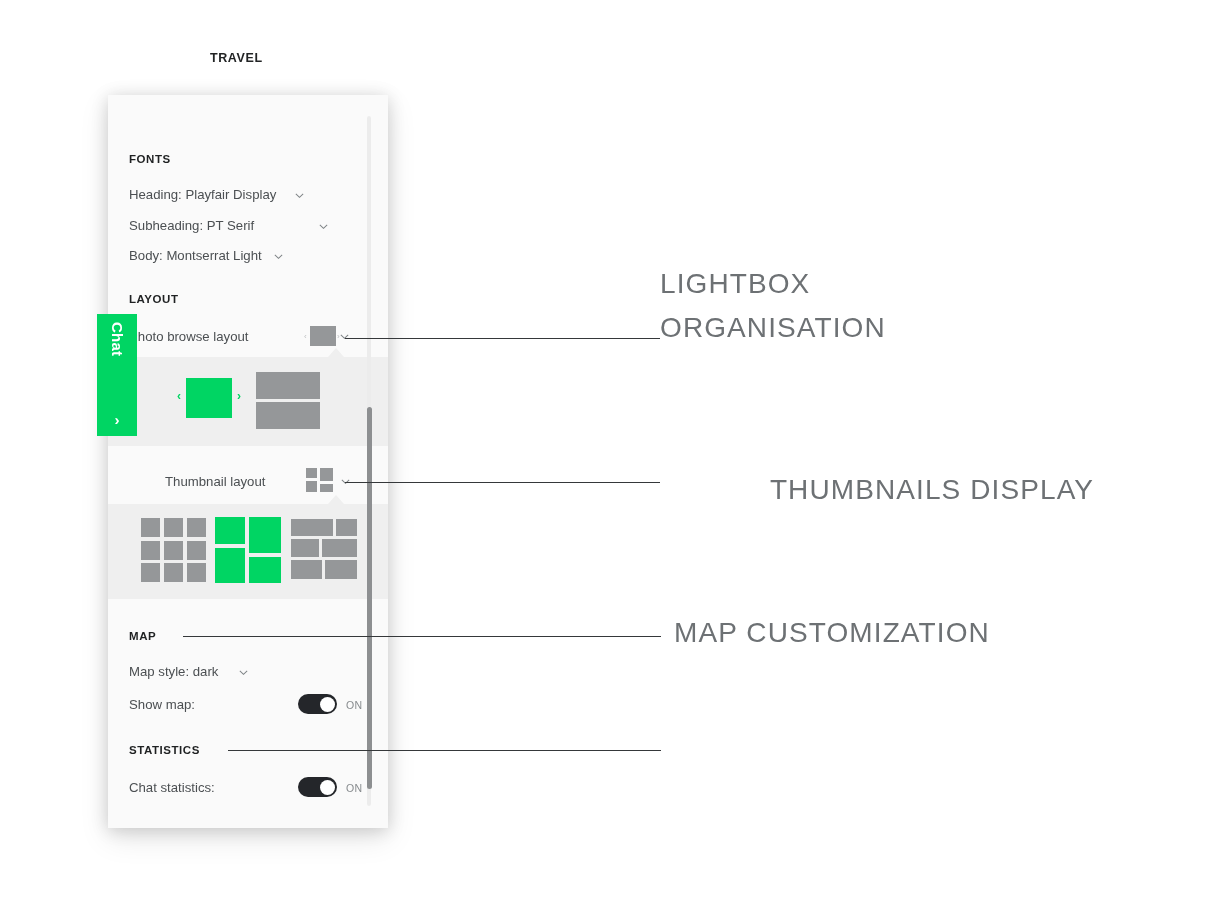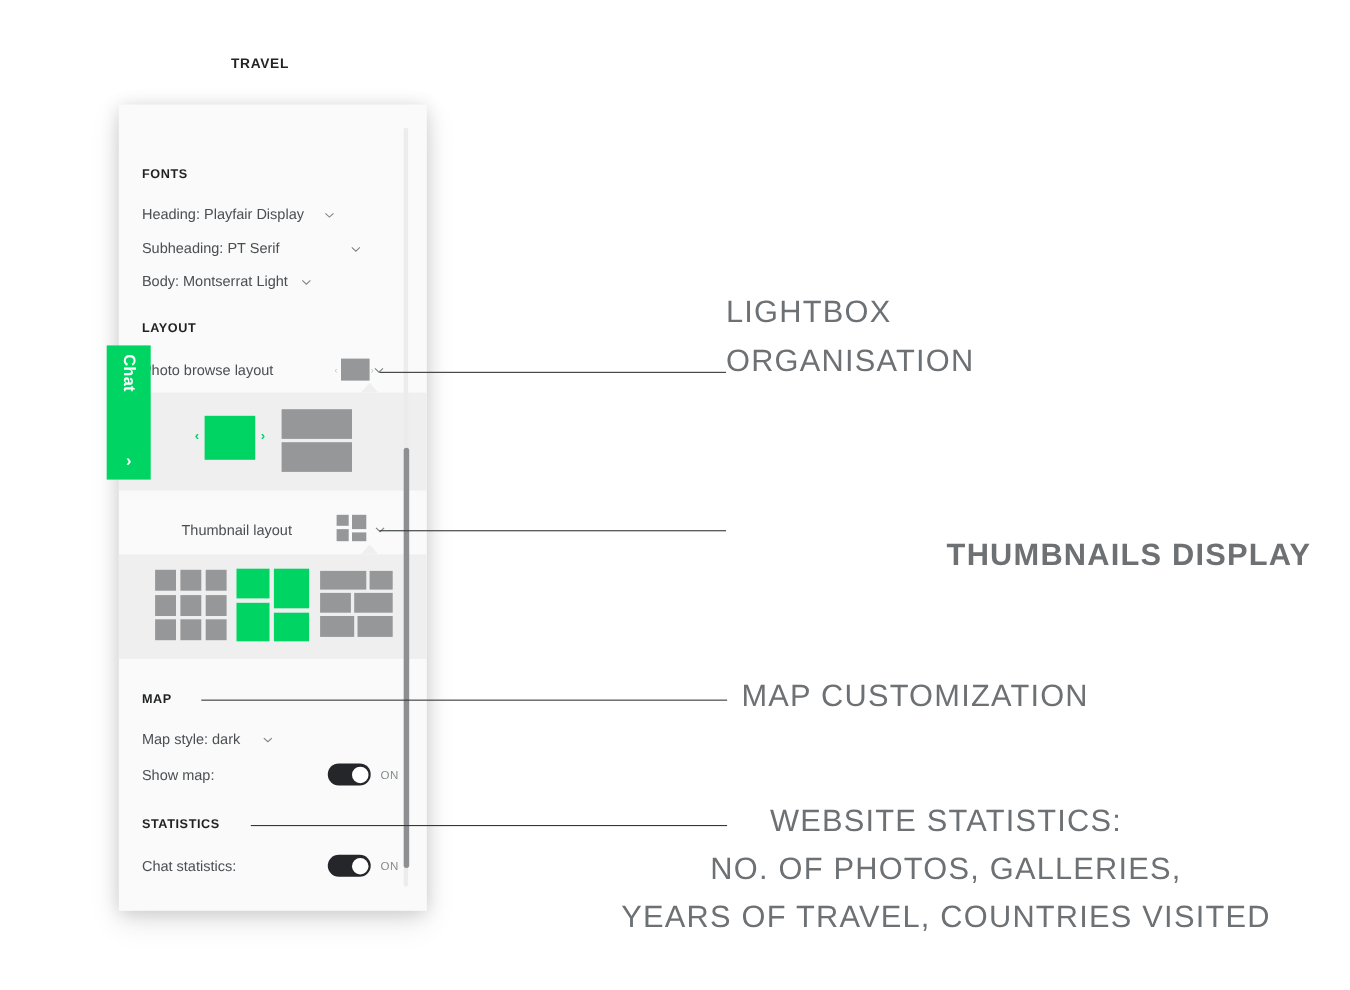--- a/index.html
+++ b/index.html
@@ -298,23 +298,20 @@
   <div class="chat-tab">
     <span class="lbl">Chat</span>
     <span class="arrow">›</span>
   </div>
 
   <div class="leader" style="left:345px; top:338px; width:315px;"></div>
   <div class="anno" style="left:660px; top:262px; width:520px; text-align:left;">LIGHTBOX
 ORGANISATION</div>
 
   <div class="leader" style="left:345px; top:482px; width:315px;"></div>
-  <div class="anno" style="left:672px; top:483px; width:520px; text-align:right;font-weight:bold;">THUMBNAILS  DISPLAY</div>
+  <div class="anno" style="left:672px; top:468px; width:520px; text-align:center;">THUMBNAILS  DISPLAY</div>
 
   <div class="leader" style="left:183px; top:636px; width:478px;"></div>
   <div class="anno" style="left:674px; top:611px; width:520px; text-align:left;">MAP CUSTOMIZATION</div>
 
   <div class="leader" style="left:228px; top:750px; width:433px;"></div>
-  <div class="anno" style="left:560px; top:724px; width:600px; text-align:center;">WEBSITE STATISTICS:
-NO. OF PHOTOS, GALLERIES,
-YEARS OF TRAVEL, COUNTRIES VISITED</div>
 
 </div>
 
 </body></html>

